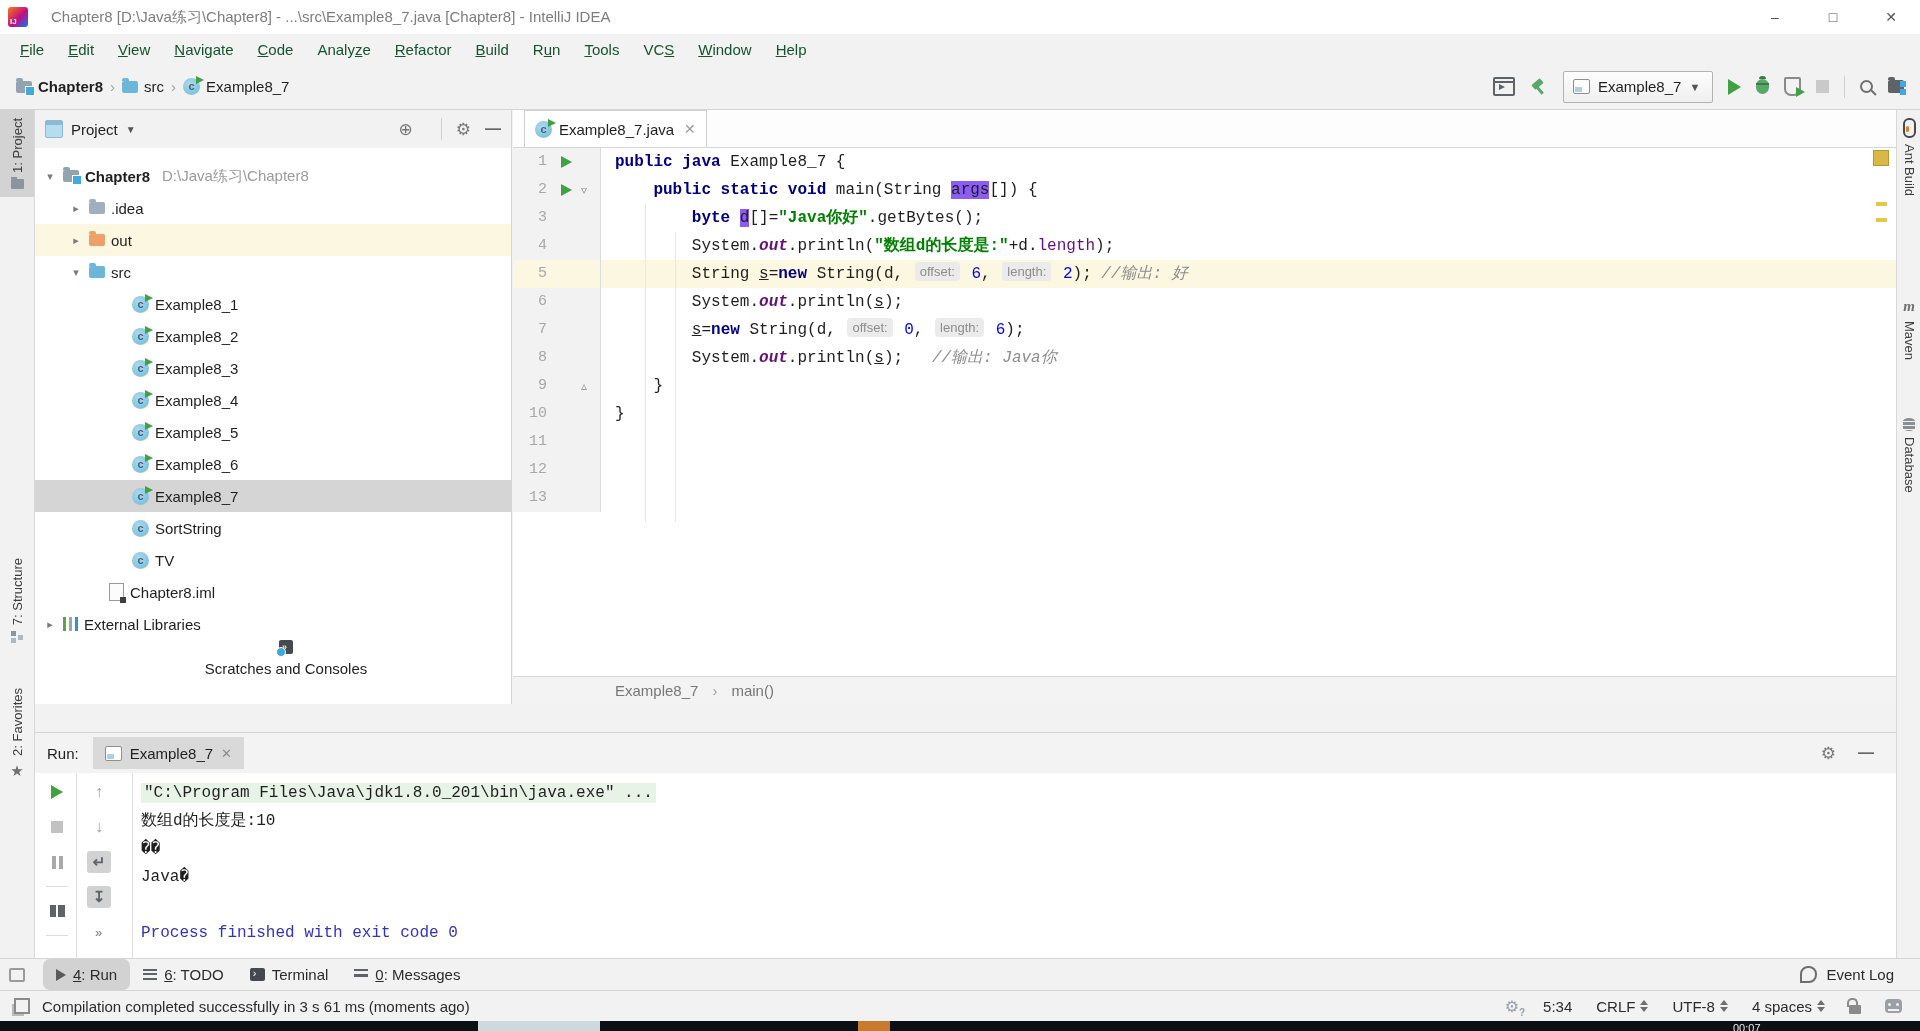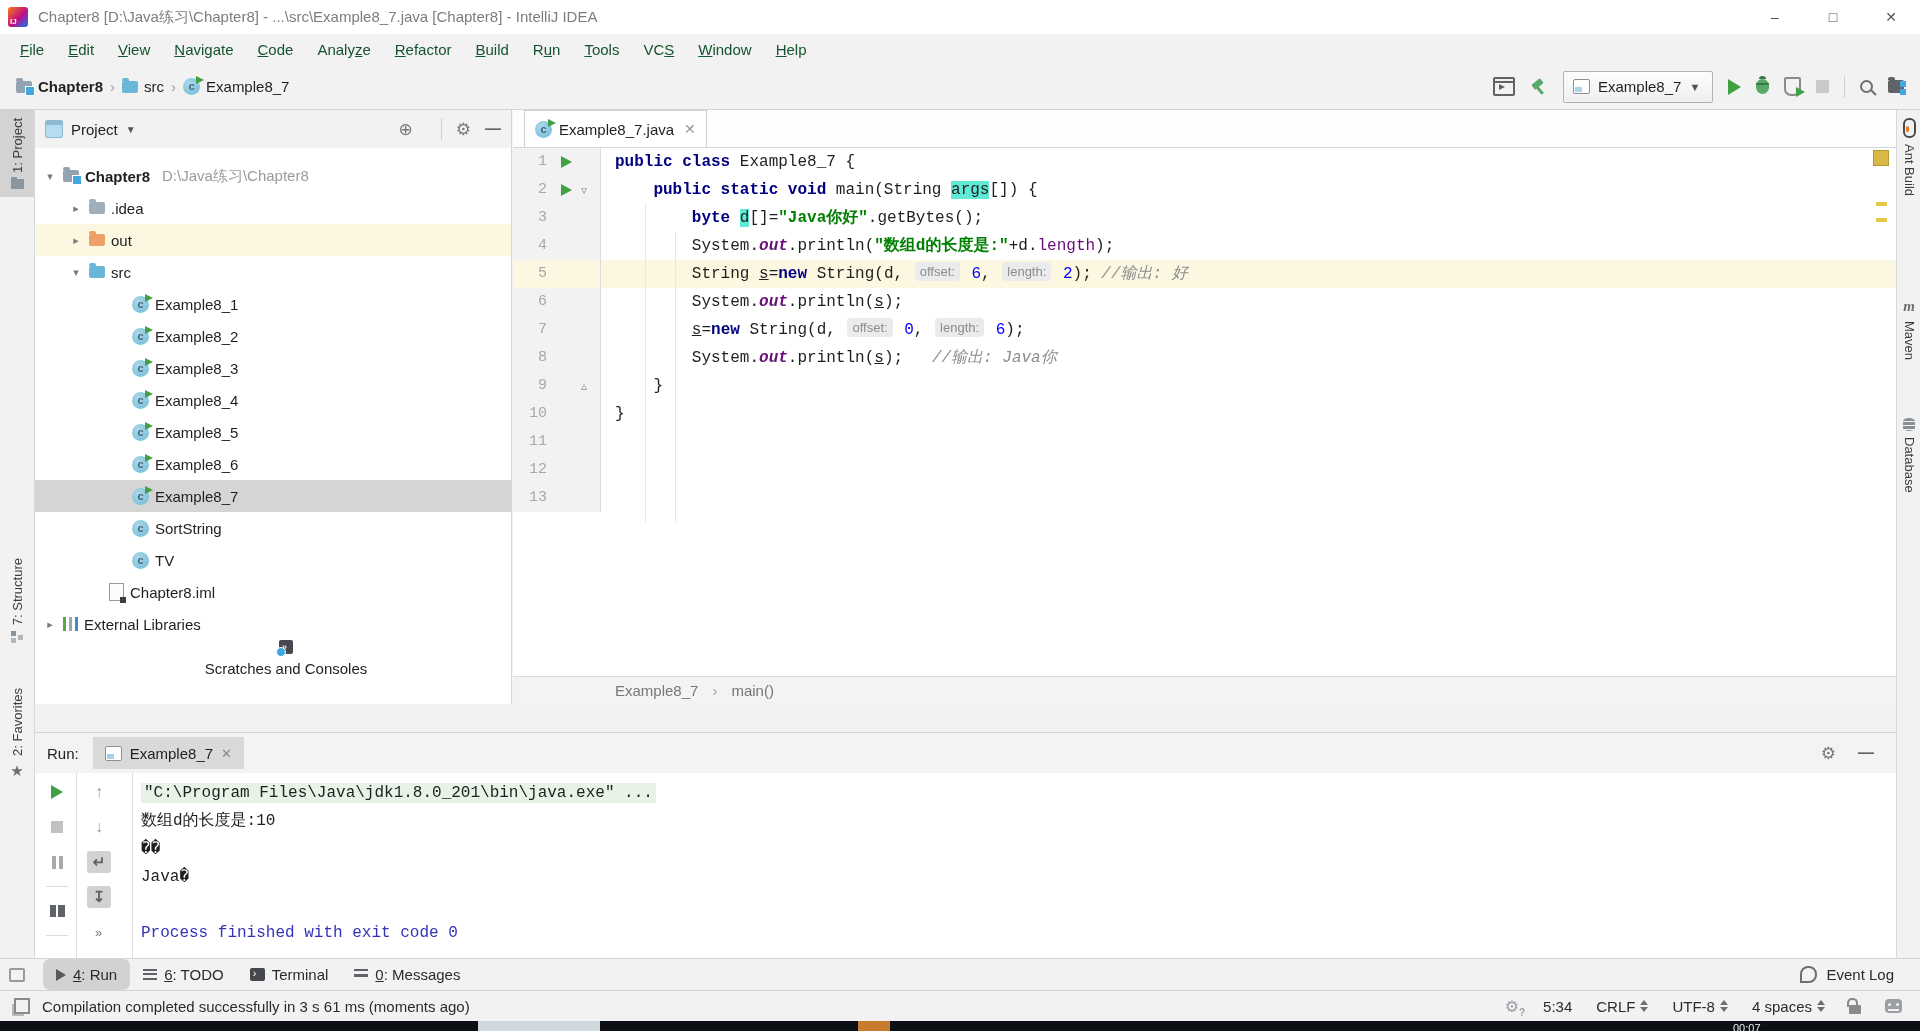--- a/index.html
+++ b/index.html
@@ -2,21 +2,21 @@
 <html><head>
 <meta charset="utf-8">
 <style>
   html,body{margin:0;padding:0;background:#ddd;font-family:"Liberation Sans",sans-serif;}
   #app{position:relative;width:1920px;height:1031px;background:#f2f2f2;overflow:hidden;font-size:15px;color:#1f1f1f;}
 
   
   #titlebar{position:absolute;left:0;top:0;right:0;height:34px;background:#fff;display:flex;align-items:center;}
   #logo{width:20px;height:20px;margin-left:8px;border-radius:3px;background:linear-gradient(135deg,#f97a12,#c10e84 55%,#087cfa);position:relative;}
   #logo::after{content:"IJ";position:absolute;left:2px;bottom:1px;font:bold 8px/8px "Liberation Sans",sans-serif;color:#fff;}
-  #win-title{margin-left:10px;color:#7d7d7d;font-size:15px;white-space:nowrap;}
+  #win-title{margin-left:23px;color:#7d7d7d;font-size:15px;white-space:nowrap;}
   #win-controls{margin-left:auto;display:flex;height:34px;}
   .wbtn{width:58px;text-align:center;line-height:34px;color:#555;font-size:14px;}
   
   #menubar{position:absolute;left:0;top:34px;right:0;height:30px;background:#f2f2f2;display:flex;align-items:center;padding-left:8px;}
   .menu-item{padding:0 12px;font-size:15px;color:#14532d;}
   .menu-item u{text-decoration:underline;}
   
   #toolbar{position:absolute;left:0;top:64px;right:0;height:45px;background:#f2f2f2;border-bottom:1px solid #d5d5d5;display:flex;align-items:center;}
   #crumbs{display:flex;align-items:center;margin-left:16px;gap:7px;}
   .crumb{display:flex;align-items:center;gap:6px;}
@@ -132,21 +132,21 @@
   .g-fold{position:absolute;left:68px;top:0;color:#8f8f8f;font-size:12px;line-height:28px;}
   .g-txt{font:16px/28px "Liberation Mono",monospace;white-space:pre;padding-left:14px;color:#1f1f1f;}
   .code-row.hl{background:#fcf7e1;}
   .code-row.hl .gut{background:#fcf7e1;}
   .seg-k{color:#000080;font-weight:bold;}
   .seg-s{color:#008000;font-weight:bold;}
   .seg-n{color:#0000ff;}
   .seg-f{color:#660e7a;}
   .seg-fi{color:#660e7a;font-style:italic;font-weight:bold;}
   .seg-c{color:#8c8c8c;font-style:italic;}
-  .seg-hl{background:#5eead4;text-align:center;}
+  .seg-hl{background:#8b5cf6;text-align:center;}
   .seg-u{text-decoration:underline;}
   .chip{display:inline-block;background:#ebebeb;color:#8c8c8c;border-radius:4px;padding:0 5px;font:13px/19px "Liberation Sans",sans-serif;vertical-align:2px;margin:0 2px;}
   .indent-guide{position:absolute;width:1px;background:#e7e7e7;}
   #estripe-square{position:absolute;right:7px;top:40px;width:14px;height:14px;background:#d9b846;border:1px solid #b49a2e;}
   .estripe-dash{position:absolute;right:9px;width:11px;height:4px;background:#e3c74b;}
   #ecrumbs{height:28px;background:#f3f3f3;border-top:1px solid #d9d9d9;display:flex;align-items:center;gap:14px;padding-left:102px;color:#777;font-size:15px;box-sizing:border-box;}
 
   
   #run{position:absolute;left:35px;top:704px;width:1861px;height:254px;background:#fff;border-top:1px solid #d5d5d5;box-sizing:border-box;margin-top:28px;}
   #run-header{height:40px;background:#f3f3f3;display:flex;align-items:center;box-sizing:border-box;}
@@ -386,21 +386,21 @@
         <span>Example8_7.java</span>
         <span class="x">✕</span>
       </div>
     </div>
     <div id="code">
         <div class="code-row">
           <div class="gut">
             <span class="g-num">1</span>
             <div class="g-play"></div>
           </div>
-          <div class="g-txt"><span class="seg-k">public class</span><span> Example8_7 {</span></div>
+          <div class="g-txt"><span class="seg-k">public java</span><span> Example8_7 {</span></div>
         </div>
         <div class="code-row">
           <div class="gut">
             <span class="g-num">2</span>
             <div class="g-play"></div>
             <span class="g-fold">▿</span>
           </div>
           <div class="g-txt"><span>    </span><span class="seg-k">public static void</span><span> main(String </span><span class="seg-hl">args</span><span>[]) {</span></div>
         </div>
         <div class="code-row">

